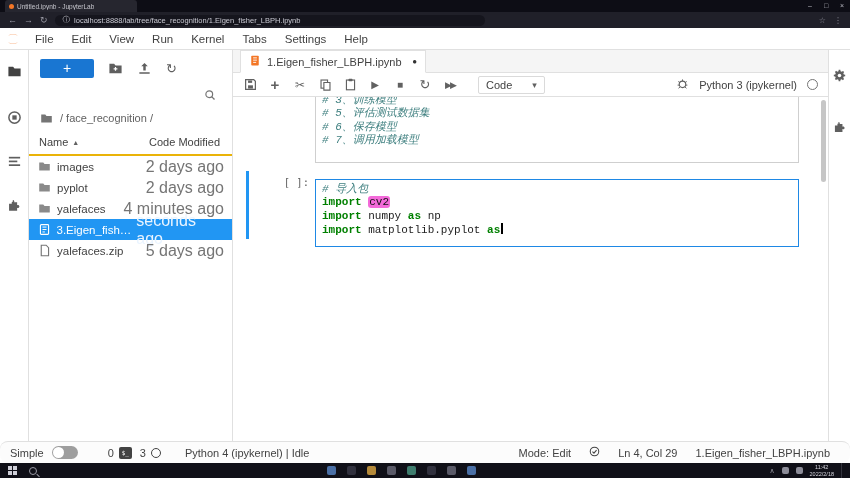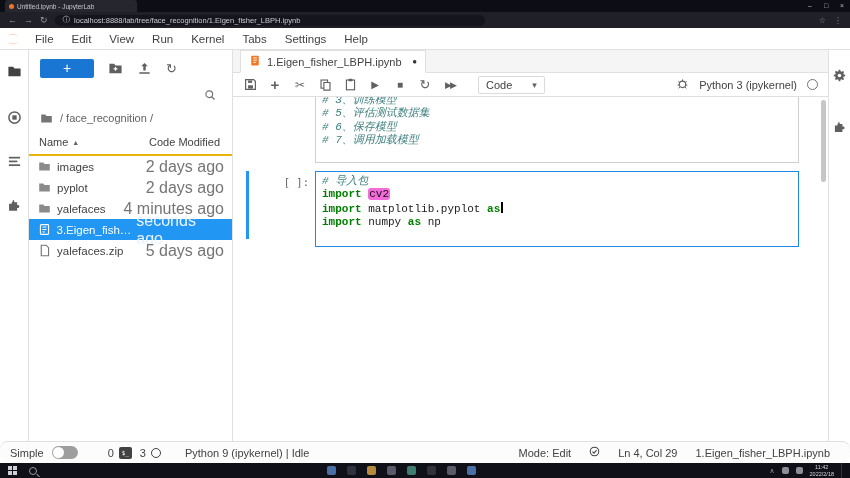--- a/index.html
+++ b/index.html
@@ -62,21 +62,21 @@
   .nbt-right { margin-left:auto; display:flex; align-items:center; gap:10px; }
   .kernel-name { font-size:11px; color:#424242; }
   .kernel-dot { width:11px; height:11px; border:1.5px solid #757575; border-radius:50%; }
 
   
   .nb-content { position:absolute; top:47px; left:0; right:0; bottom:0; background:#fff; overflow:hidden; }
   .nb-scrollbar { position:absolute; right:2px; top:3px; width:5px; height:330px; }
   .nb-thumb { width:5px; height:82px; background:#c6c6c6; border-radius:3px; }
   .cell-editor { position:absolute; left:82px; right:29px; background:#fff; padding:3px 6px; }
   .cell1 { top:-6px; height:72px; border:1px solid #cfcfcf; border-top:none; }
-  .cell2 { top:74px; height:76px; border:1.5px solid #1e88e5; }
+  .cell2 { top:82px; height:68px; border:1.5px solid #1e88e5; }
   .collapser { position:absolute; left:13px; top:74px; width:3px; height:68px; background:#2196f3; }
   .prompt { position:absolute; left:26px; top:79px; width:50px; text-align:right; font-size:10.5px; color:#616161; }
   .code-line { font-family:Liberation Mono, monospace; font-size:11px; line-height:13.4px; white-space:pre; color:#212121; }
   .tok-kw { color:#008000; font-weight:bold; }
   .tok-com { color:#408080; font-style:italic; }
   .tok-hl { background:#f36ad9; border-radius:3px; padding:0 1px; color:#111; }
   .caret-bar { display:inline-block; width:1.5px; height:11px; background:#000; vertical-align:-1px; margin-left:1px; }
 
   
   .right-strip { position:absolute; top:50px; right:0; width:22px; bottom:37px; background:#fff; border-left:1px solid #e0e0e0; display:flex; flex-direction:column; align-items:center; }
@@ -334,22 +334,22 @@
         <div class="code-line tok-com"># 6、保存模型</div>
         <div class="code-line tok-com"># 7、调用加载模型</div>
       </div>
 
       <div class="collapser"></div>
       <div class="prompt mono">[ ]:</div>
 
       <div class="cell-editor cell2">
         <div class="code-line"><span class="tok-com"># 导入包</span></div>
         <div class="code-line"><span class="tok-kw">import</span> <span class="tok-hl">cv2</span></div>
+        <div class="code-line"><span class="tok-kw">import</span> <span>numpy</span> <span class="tok-kw">as</span> <span>np</span></div>
         <div class="code-line"><span class="tok-kw">import</span> <span>matplotlib.pyplot</span> <span class="tok-kw">as</span><span class="caret-bar"></span></div>
-        <div class="code-line"><span class="tok-kw">import</span> <span>numpy</span> <span class="tok-kw">as</span> <span>np</span></div>
       </div>
 
       <div class="nb-scrollbar">
           <div class="nb-thumb"></div>
         </div>
     </div>
   </div>
 
   <div class="right-strip">
     <span class="strip-icon r1">
@@ -367,21 +367,21 @@
 
   <div class="statusbar">
     <span class="sb-simple">Simple</span>
     <span class="toggle">
         <span class="knob"></span>
       </span>
     <span class="sb-num">0</span>
     <span class="term-ic">$_</span>
     <span class="sb-num second">3</span>
     <span class="kern-ic"></span>
-    <span class="sb-kernel">Python 9 (ipykernel) | Idle</span>
+    <span class="sb-kernel">Python 4 (ipykernel) | Idle</span>
     <span class="sb-right">
       <span>Mode: Edit</span>
       <span>
         <svg width="11" height="11" viewBox="0 0 16 16">
             <circle cx="8" cy="8" r="6.2" fill="none" stroke="#424242" stroke-width="1.5"></circle>
             <path d="M5 8.2 7.2 10.4 11 6" fill="none" stroke="#424242" stroke-width="1.5"></path>
           </svg>
       </span>
       <span>Ln 4, Col 29</span>
       <span>1.Eigen_fisher_LBPH.ipynb</span>

